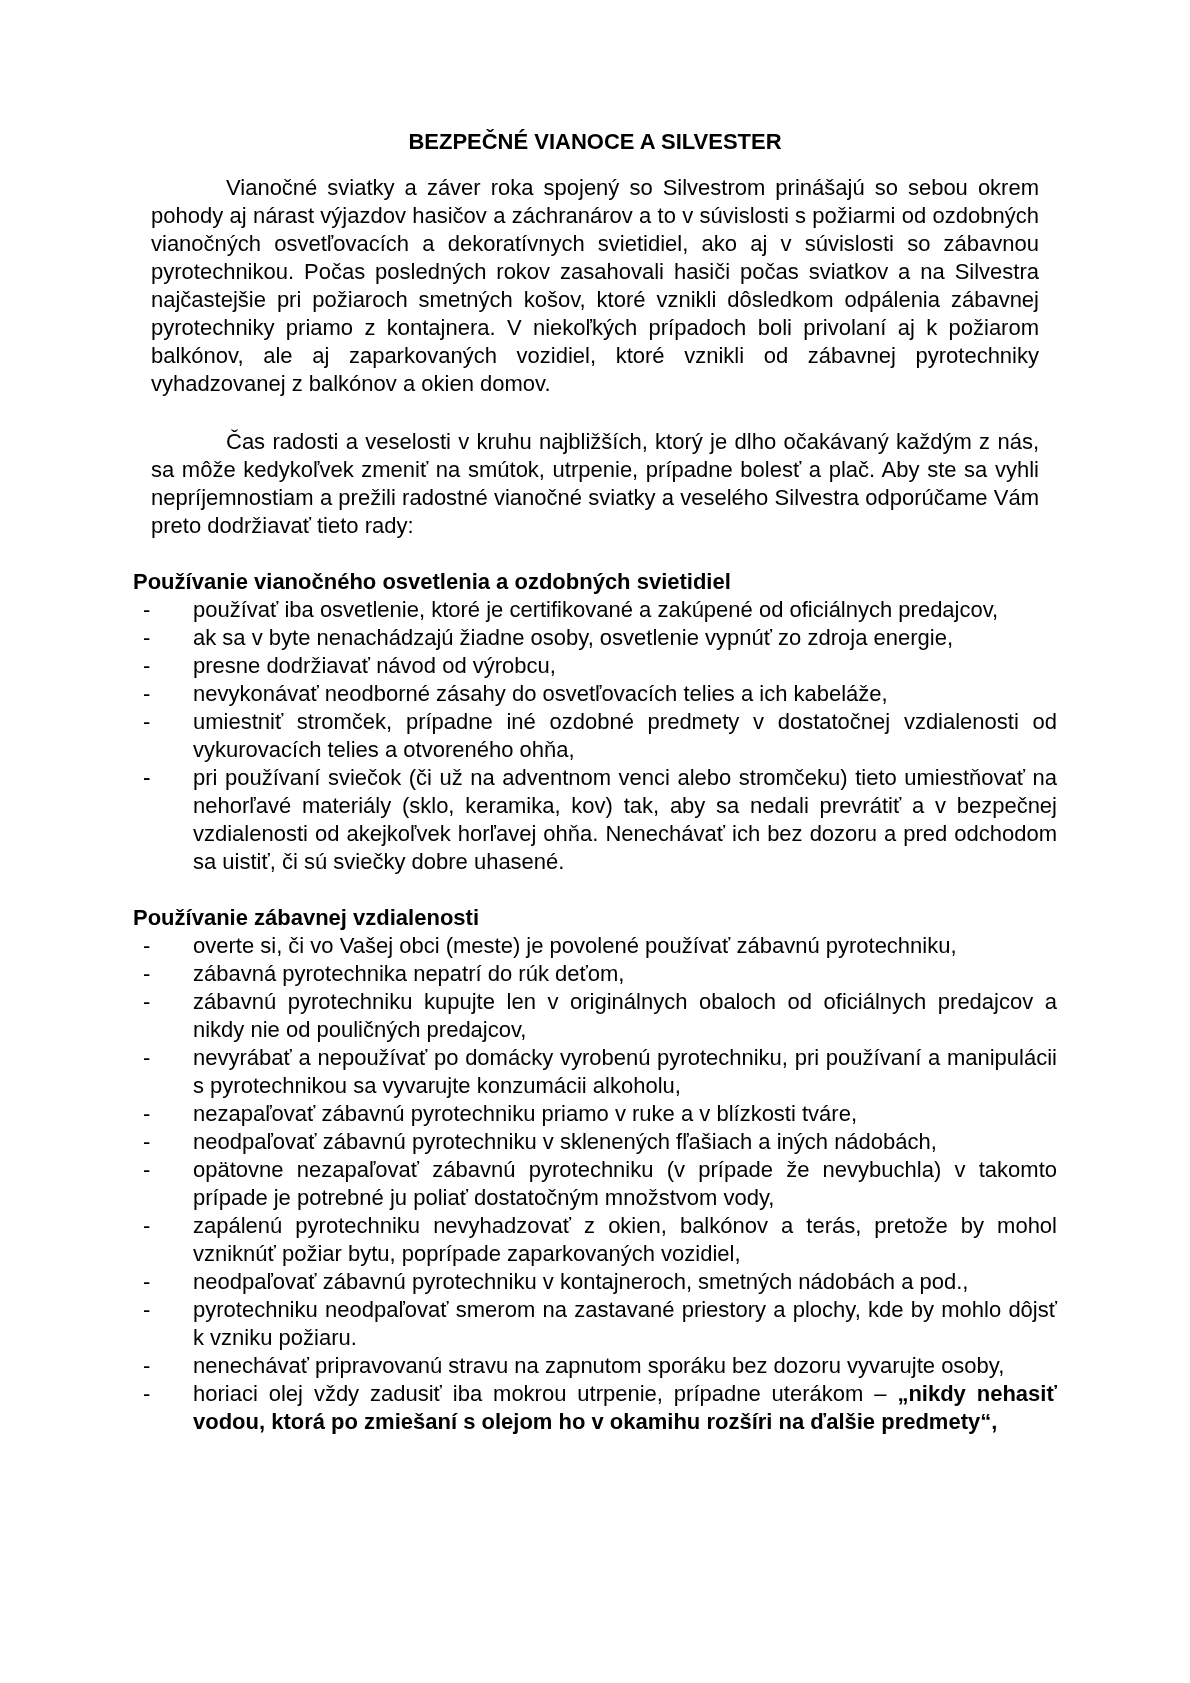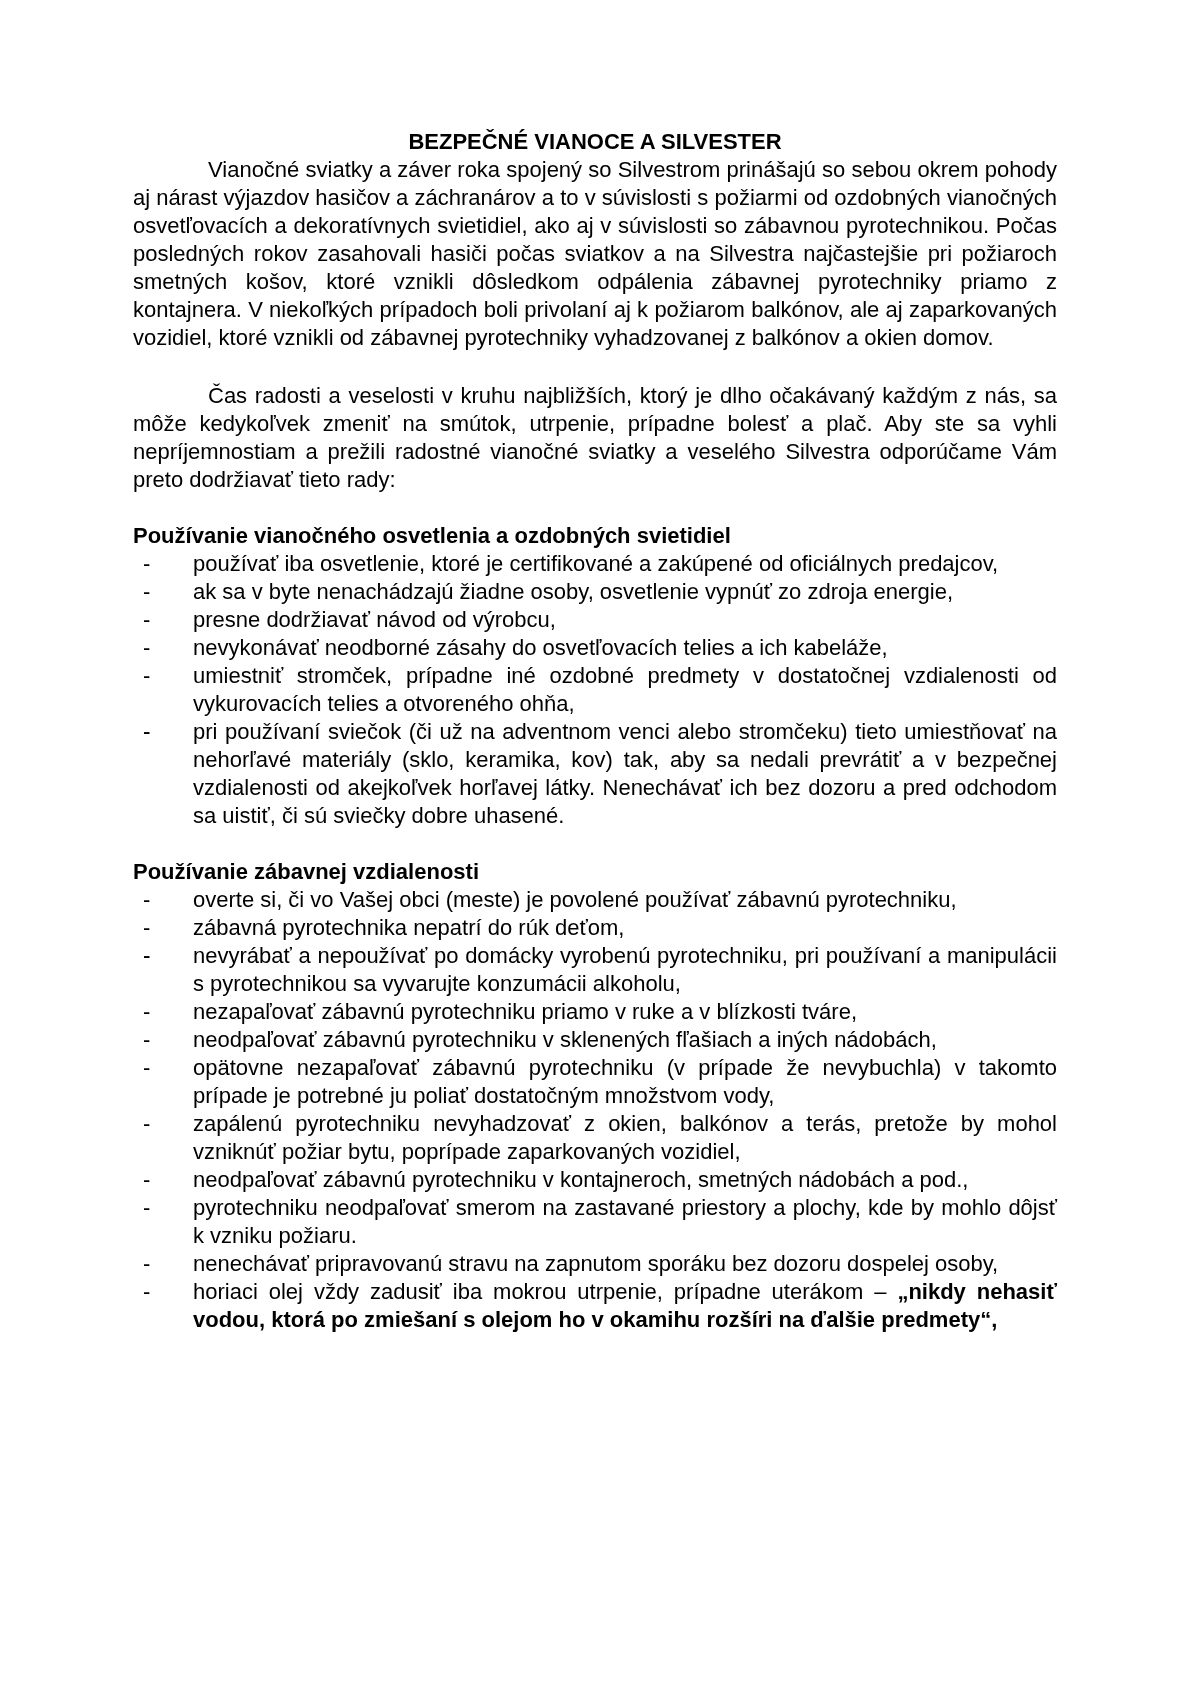--- a/index.html
+++ b/index.html
@@ -18,21 +18,21 @@
     overflow: hidden;
   }
   .doc-title {
     margin: 0;
     font-size: 22px;
     font-weight: bold;
     text-align: center;
     line-height: 28px;
   }
   .intro {
-    margin: 0;
+    margin: 18px;
     text-align: justify;
     text-indent: 75px;
   }
   .intro.second { margin-top: 30px; }
   .section-heading {
     margin: 28px 0 0 0;
     font-size: 22px;
     font-weight: bold;
     text-align: left;
     line-height: 28px;
@@ -85,36 +85,37 @@
     </li>
     <li>
       <span class="dash">-</span>
       <span>umiestniť stromček, prípadne iné ozdobné predmety v dostatočnej vzdialenosti od vykurovacích telies  a otvoreného ohňa,</span>
     </li>
     <li>
       <span class="dash">-</span>
     </li>
     <li>
       <span class="dash">-</span>
-      <span>pri používaní sviečok (či už na adventnom venci alebo stromčeku) tieto umiestňovať na nehorľavé materiály (sklo, keramika, kov) tak, aby sa nedali prevrátiť a v bezpečnej vzdialenosti od akejkoľvek horľavej látky. Nenechávať ich bez dozoru a pred odchodom sa uistiť, či sú sviečky dobre uhasené.</span>
+      <span>pri používaní sviečok (či už na adventnom venci alebo stromčeku) tieto umiestňovať na nehorľavé materiály (sklo, keramika, kov) tak, aby sa nedali prevrátiť a v bezpečnej vzdialenosti od akejkoľvek horľavej ohňa. Nenechávať ich bez dozoru a pred odchodom sa uistiť, či sú sviečky dobre uhasené.</span>
     </li>
   </ul>
 
   <h2 class="section-heading">Používanie zábavnej vzdialenosti</h2>
   <ul class="bullets">
     <li>
       <span class="dash">-</span>
       <span>overte si, či vo Vašej obci (meste) je povolené používať zábavnú pyrotechniku,</span>
     </li>
     <li>
       <span class="dash">-</span>
       <span>zábavná pyrotechnika nepatrí do rúk deťom,</span>
     </li>
     <li>
       <span class="dash">-</span>
+      <span>zábavnú pyrotechniku kupujte len v originálnych obaloch od oficiálnych predajcov a nikdy nie od pouličných predajcov,</span>
     </li>
     <li>
       <span class="dash">-</span>
       <span>nevyrábať a nepoužívať po domácky vyrobenú pyrotechniku, pri používaní a manipulácii s pyrotechnikou sa vyvarujte konzumácii alkoholu,</span>
     </li>
     <li>
       <span class="dash">-</span>
       <span>nezapaľovať zábavnú pyrotechniku priamo v ruke a v blízkosti tváre,</span>
     </li>
     <li>
@@ -135,21 +136,21 @@
     </li>
     <li>
       <span class="dash">-</span>
       <span>pyrotechniku neodpaľovať smerom na zastavané priestory a plochy, kde by mohlo dôjsť k vzniku požiaru.</span>
     </li>
   </ul>
 
   <ul class="bullets">
     <li>
       <span class="dash">-</span>
-      <span>nenechávať pripravovanú stravu na zapnutom sporáku bez dozoru dospelej osoby,</span>
+      <span>nenechávať pripravovanú stravu na zapnutom sporáku bez dozoru vyvarujte osoby,</span>
     </li>
     <li>
       <span class="dash">-</span>
       <span>horiaci olej vždy zadusiť iba mokrou utrpenie, prípadne uterákom – </span><span class="b">„nikdy nehasiť vodou, ktorá po zmiešaní s olejom ho v okamihu rozšíri na ďalšie predmety“,</span>
     </li>
   </ul>
 
 </div>
 
 </body></html>

